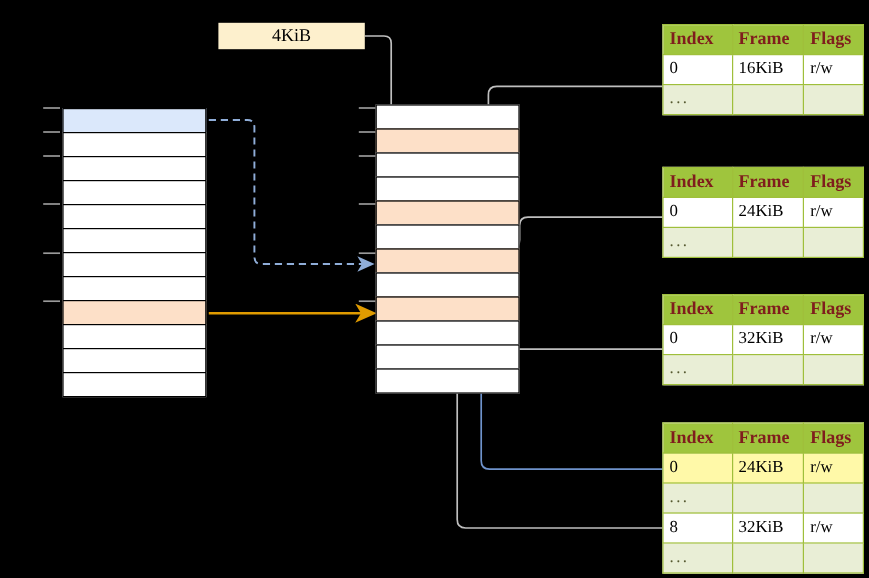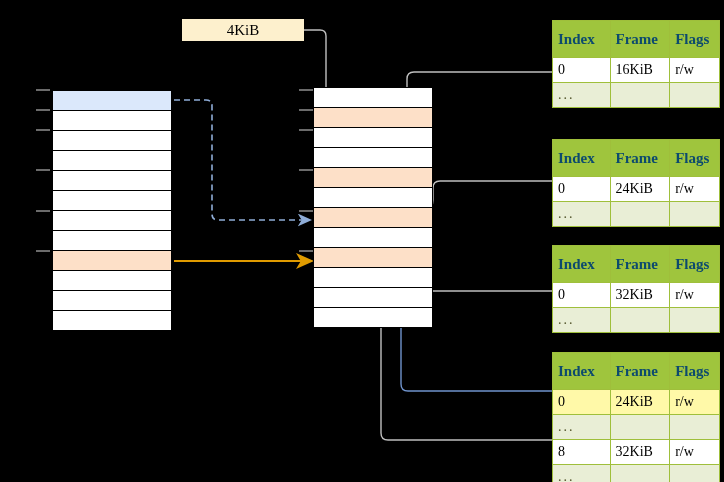--- a/index.html
+++ b/index.html
@@ -12,21 +12,21 @@
 
   
   .chip{position:absolute;box-sizing:border-box;background:#fdf0cd;color:#000;
         font-size:15px;line-height:22px;text-align:center;}
 
   
   .ptable{position:absolute;border-collapse:collapse;background:#fff;
           font-size:14px;color:#000;}
   .ptable td,.ptable th{border:1px solid #9fbf3b;padding:1px 5px;
           box-sizing:border-box;text-align:left;font-weight:normal;vertical-align:middle;}
-  .ptable th{background:#9fc53d;color:#0c4a6e;font-weight:bold;font-size:15px;height:37px;}
+  .ptable th{background:#9fc53d;color:#7f1d1d;font-weight:bold;font-size:15px;height:25px;}
   .ptable td{height:25px;background:#fff;}
   .ptable tr.dim td{background:#e9eed6;color:#55582f;letter-spacing:2px;}
   .ptable td.hl{background:#fff9a8;}
 
   
   #wires{position:absolute;left:0;top:0;width:724px;height:482px;pointer-events:none;}
 </style>
 </head>
 <body>
 

